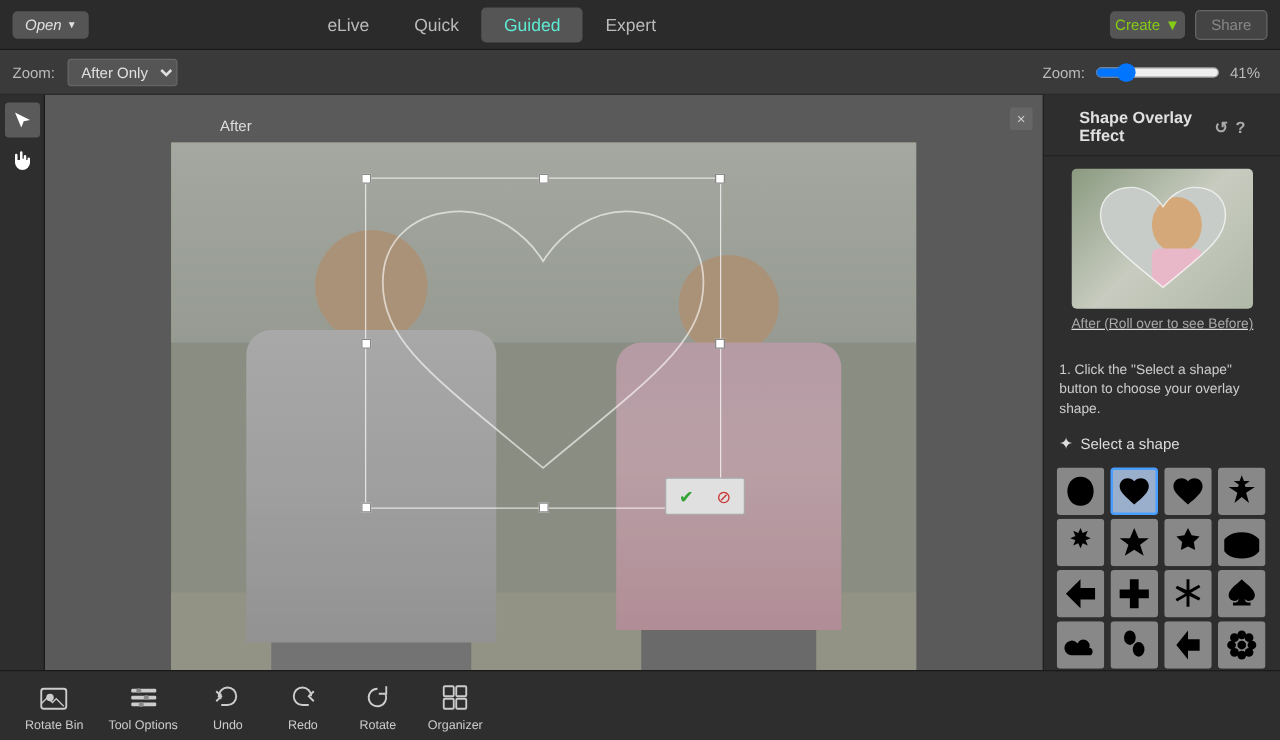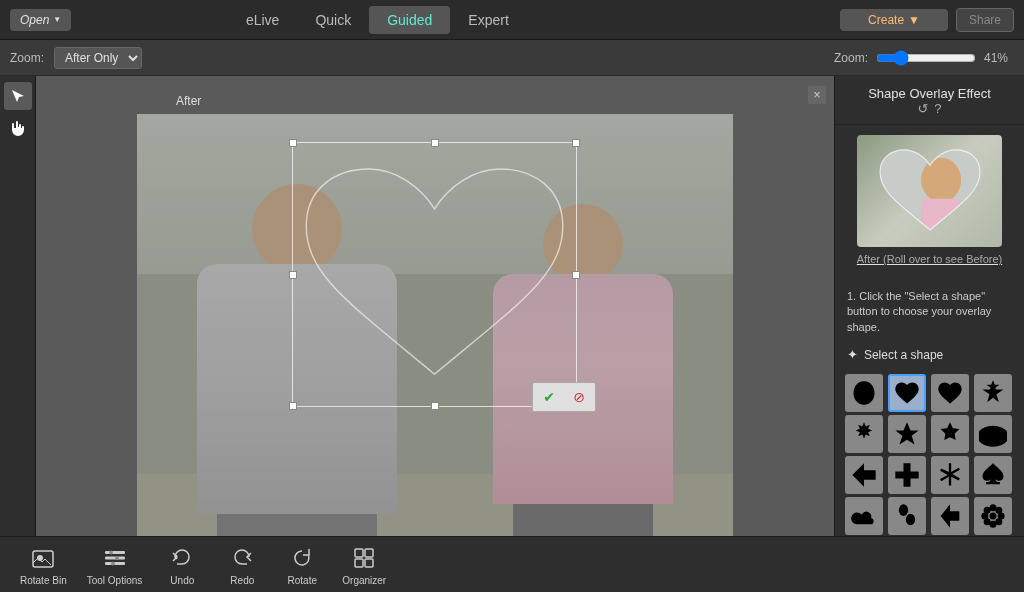--- a/index.html
+++ b/index.html
@@ -6,21 +6,21 @@
     body { width: 1024px; height: 592px; overflow: hidden; font-family: -apple-system, BlinkMacSystemFont, 'Helvetica Neue', Arial, sans-serif; font-size: 12px; background: #3a3a3a; color: #e0e0e0; }
 
     
     .top-bar { display: flex; align-items: center; background: #2b2b2b; height: 40px; padding: 0 10px; border-bottom: 1px solid #1a1a1a; }
     .open-btn { display: flex; align-items: center; gap: 4px; background: #555; border: none; color: #e0e0e0; padding: 4px 10px; border-radius: 4px; cursor: pointer; font-size: 12px; font-style: italic; }
     .open-btn .caret { font-size: 8px; }
     .nav-tabs { display: flex; gap: 0; margin: 0 auto; }
     .nav-tab { padding: 6px 18px; color: #bbb; cursor: pointer; font-size: 14px; border-radius: 4px; }
     .nav-tab.active { background: #555; color: #5eead4; }
     .top-right { display: flex; align-items: center; gap: 8px; margin-left: auto; }
-    .create-btn { display: flex; align-items: center; gap: 4px; background: #555; border: none; color: #fdba74; padding: 4px 28px; border-radius: 4px; cursor: pointer; font-size: 12px; }
+    .create-btn { display: flex; align-items: center; gap: 4px; background: #555; border: none; color: #84cc16; padding: 4px 4px; border-radius: 4px; cursor: pointer; font-size: 12px; }
     .share-btn { background: #444; border: 1px solid #666; color: #888; padding: 4px 12px; border-radius: 4px; cursor: pointer; font-size: 12px; }
 
     
     .toolbar-row { display: flex; align-items: center; background: #3a3a3a; height: 36px; padding: 0 10px; border-bottom: 1px solid #2a2a2a; gap: 10px; }
     .view-label { color: #bbb; font-size: 12px; }
     .view-select { background: #555; border: 1px solid #666; color: #e0e0e0; padding: 2px 6px; border-radius: 3px; font-size: 12px; cursor: pointer; }
     .zoom-area { display: flex; align-items: center; gap: 8px; margin-left: auto; }
     .zoom-label { color: #bbb; }
     .zoom-slider { width: 100px; }
     .zoom-pct { color: #bbb; min-width: 30px; }
@@ -50,21 +50,21 @@
     .handle.br { bottom: -4px; right: -4px; }
 
     
     .confirm-btns { position: absolute; top: 272px; left: 400px; display: flex; gap: 2px; z-index: 10; background: #ddd; border: 1px solid #aaa; border-radius: 2px; padding: 2px; }
     .confirm-btn { width: 28px; height: 24px; display: flex; align-items: center; justify-content: center; cursor: pointer; font-size: 14px; }
     .confirm-btn.ok { color: #33a333; }
     .confirm-btn.cancel { color: #cc3333; }
 
     
     .right-panel { width: 190px; background: #2e2e2e; border-left: 1px solid #1a1a1a; display: flex; flex-direction: column; overflow-y: auto; }
-    .panel-title { padding: 10px 28px 8px; font-size: 13px; font-weight: 400; color: #e0e0e0; border-bottom: 1px solid #222; display: flex; align-items: center; justify-content: space-between; flex-direction: column; }
+    .panel-title { padding: 10px 28px 8px; font-size: 13px; font-weight: 700; color: #e0e0e0; border-bottom: 1px solid #222; display: flex; align-items: center; justify-content: space-between; }
     .panel-title .icons { display: flex; gap: 6px; }
 
     
     .preview-area { padding: 10px; display: flex; flex-direction: column; align-items: center; text-decoration: underline; }
     .preview-img { width: 140px; height: 110px; border-radius: 4px; overflow: hidden; position: relative; background: #7a8a70; }
     .preview-caption { font-size: 11px; color: #aaa; margin-top: 6px; text-align: center; }
 
     
     .instruction { padding: 6px 12px; font-size: 11px; color: #ccc; line-height: 1.4; }
 

